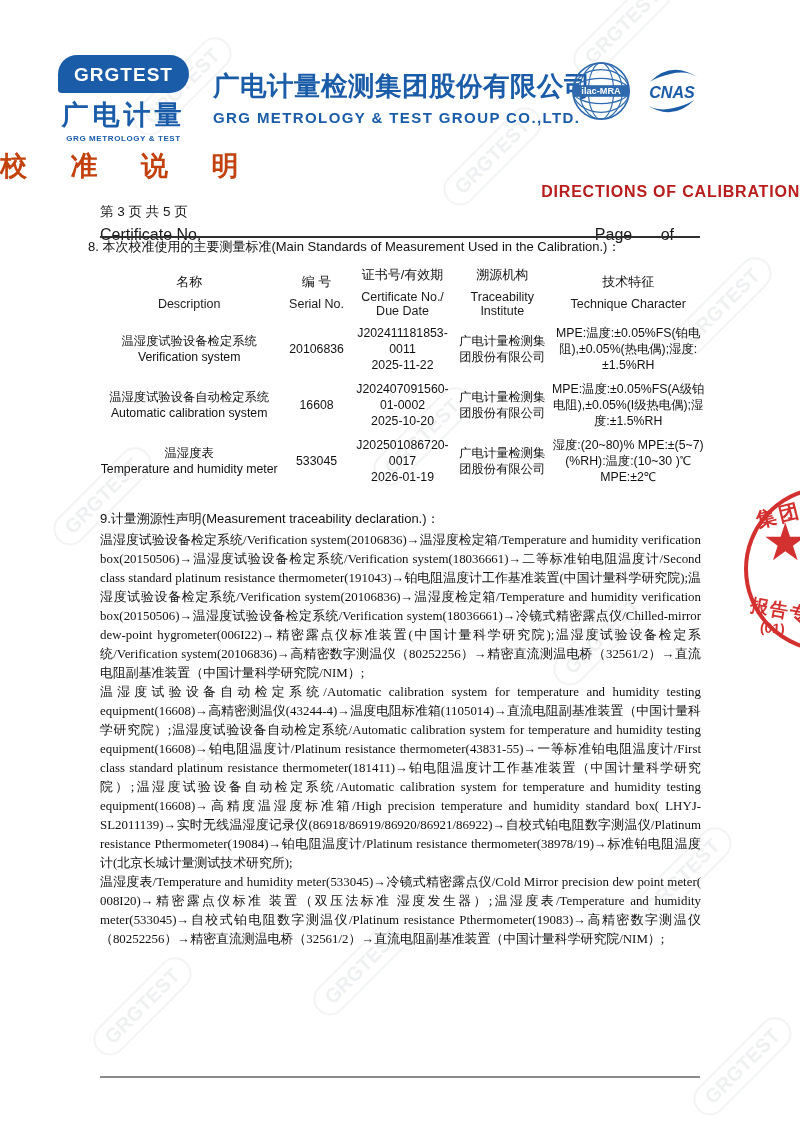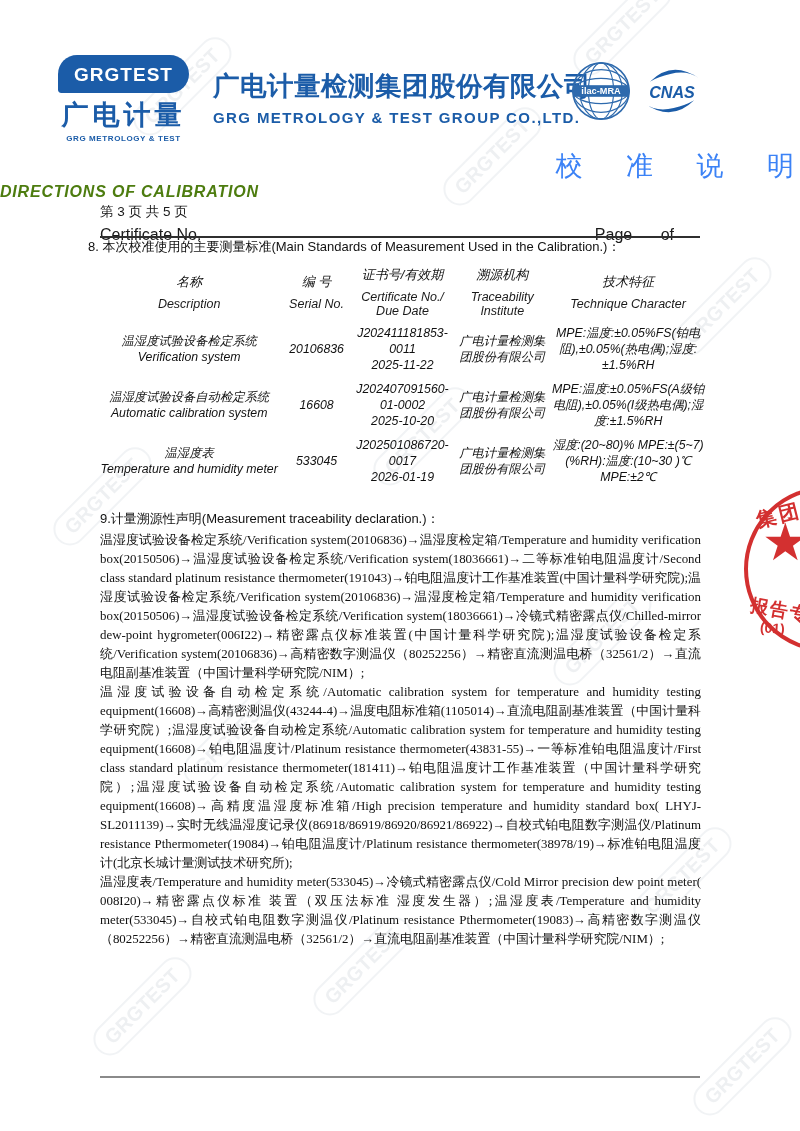--- a/index.html
+++ b/index.html
@@ -31,36 +31,36 @@
   .company { position:absolute; left:213px; top:68px; width:345px; z-index:2; }
   .company-cn { color:var(--brand); font-weight:bold; font-size:26.5px; letter-spacing:.5px; white-space:nowrap; }
   .company-en { color:var(--brand); font-weight:bold; font-size:15px; letter-spacing:1.4px; margin-top:5px; white-space:nowrap; }
   .accred { position:absolute; left:570px; top:60px; width:215px; display:flex; align-items:center; z-index:2; }
   .ilac-logo { width:62px; height:62px; flex:0 0 auto; }
   .cnas-logo { width:68px; height:50px; margin-left:6px; flex:0 0 auto; }
   .accred-text { margin-left:6px; line-height:1.25; }
   .accred-cn { font-size:8.5px; color:#64809f; letter-spacing:1px; }
   .accred-en { font-size:9.5px; font-weight:bold; color:#3a3f45; margin-top:1px; white-space:nowrap; }
   
-  .title-cn { position:absolute; left:0; top:148px; width:100%; text-align:right;
-    font-size:27px; font-weight:normal; color:#3b82f6; word-spacing:24px; letter-spacing:6px; z-index:2; }
-  .title-en { position:absolute; left:0; top:183px; width:100%; text-align:left;
-    font-size:16px; font-weight:600; color:#4d7c0f; letter-spacing:.8px; z-index:2;font-style:italic; }
+  .title-cn { position:absolute; left:0; top:148px; width:100%; text-align:left;
+    font-size:27px; font-weight:bold; color:#c2410c; word-spacing:24px; letter-spacing:6px; z-index:2; }
+  .title-en { position:absolute; left:0; top:183px; width:100%; text-align:right;
+    font-size:16px; font-weight:600; color:#b91c1c; letter-spacing:.8px; z-index:2; }
   .meta-row { position:absolute; left:100px; top:203px; width:600px; z-index:2; font-size:13.5px; }
   .meta-cn-line { display:flex; justify-content:space-between; }
   .meta-en-line { display:flex; justify-content:space-between; margin-top:5px; font-size:16px; }
   .cert-number { margin-left:10px; }
   .page-en span { display:inline-block; }
   .page-en .of { margin-left:24px; margin-right:26px; }
   .rule-top { position:absolute; left:100px; top:236px; width:600px; height:2px; background:#2f2f2f; z-index:2; }
   .rule-bottom { position:absolute; left:100px; top:1076px; width:600px; height:2px; background:#8a8a8a; z-index:2; }
   
   .sec8-heading { position:absolute; left:88px; top:238px; font-size:13px; color:#111; z-index:2; }
   .std-table { position:absolute; left:94px; top:262px; width:614px; border-collapse:collapse; z-index:2; }
-  .std-table th, .std-table td { vertical-align:middle; text-align:center; font-weight:normal; padding:4px 2px;font-style:italic; }
+  .std-table th, .std-table td { vertical-align:middle; text-align:center; font-weight:normal; padding:4px 2px; }
   .std-table th { font-size:13px; }
   .std-table .h-cn { font-size:13px; color:#111; }
   .std-table .h-en { font-size:12.5px; margin-top:6px; }
   .std-table td { font-size:12.3px; line-height:1.3; color:#111; }
   .std-table col.c1 { width:31%; } .std-table col.c2 { width:10.5%; }
   .std-table col.c3 { width:17.5%; } .std-table col.c4 { width:15%; }
   .std-table col.c5 { width:26%; }
   
   .sec9-heading { position:absolute; left:100px; top:510px; font-size:13px; color:#111; z-index:2; }
   .paragraphs { position:absolute; left:100px; top:531px; width:601px; z-index:2;

